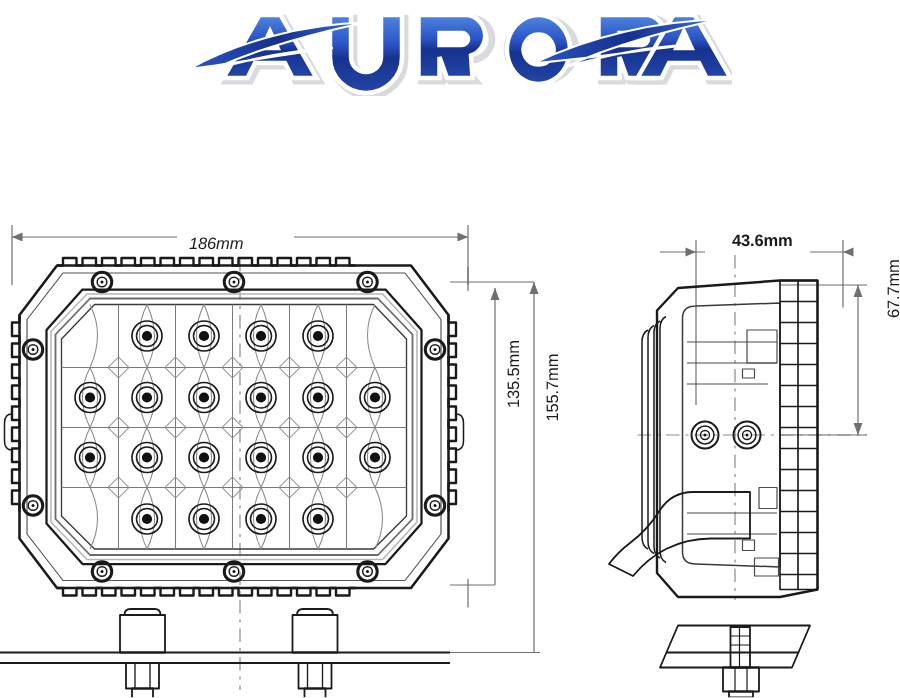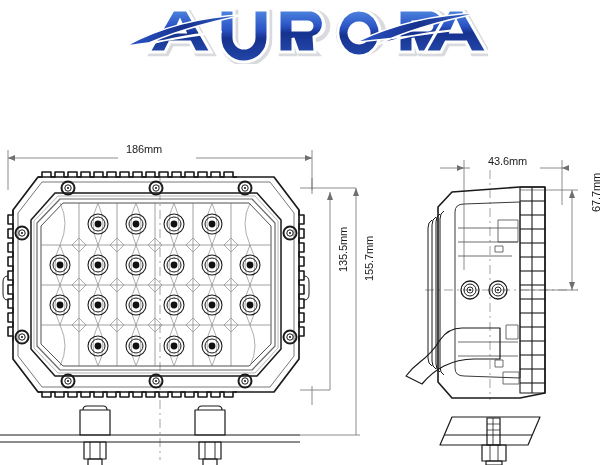--- a/index.html
+++ b/index.html
@@ -454,23 +454,23 @@
             <line x1="490" y1="385" x2="490" y2="401" stroke-width="0.8"></line>
             <line x1="498" y1="385" x2="498" y2="401" stroke-width="0.8"></line>
             <rect x="486" y="401" width="16" height="4"></rect>
           </g>
         </g>
 
       </g>
     </svg>
   </div>
 
-  <span class="dimlabel" style="left:126px;top:143px;">186mm</span>
+  <span class="dimlabel" style="left:126px;top:157px;font-style:italic;">186mm</span>
 
   <span class="dimlabel vert" style="left:337px;top:272px;">135.5mm</span>
 
   <span class="dimlabel vert" style="left:363px;top:281px;">155.7mm</span>
 
-  <span class="dimlabel" style="left:488px;top:155px;">43.6mm</span>
+  <span class="dimlabel" style="left:488px;top:155px;font-weight:bold;">43.6mm</span>
 
   <span class="dimlabel vert" style="left:590px;top:212px;">67.7mm</span>
 
 </div>
 
 </body></html>

